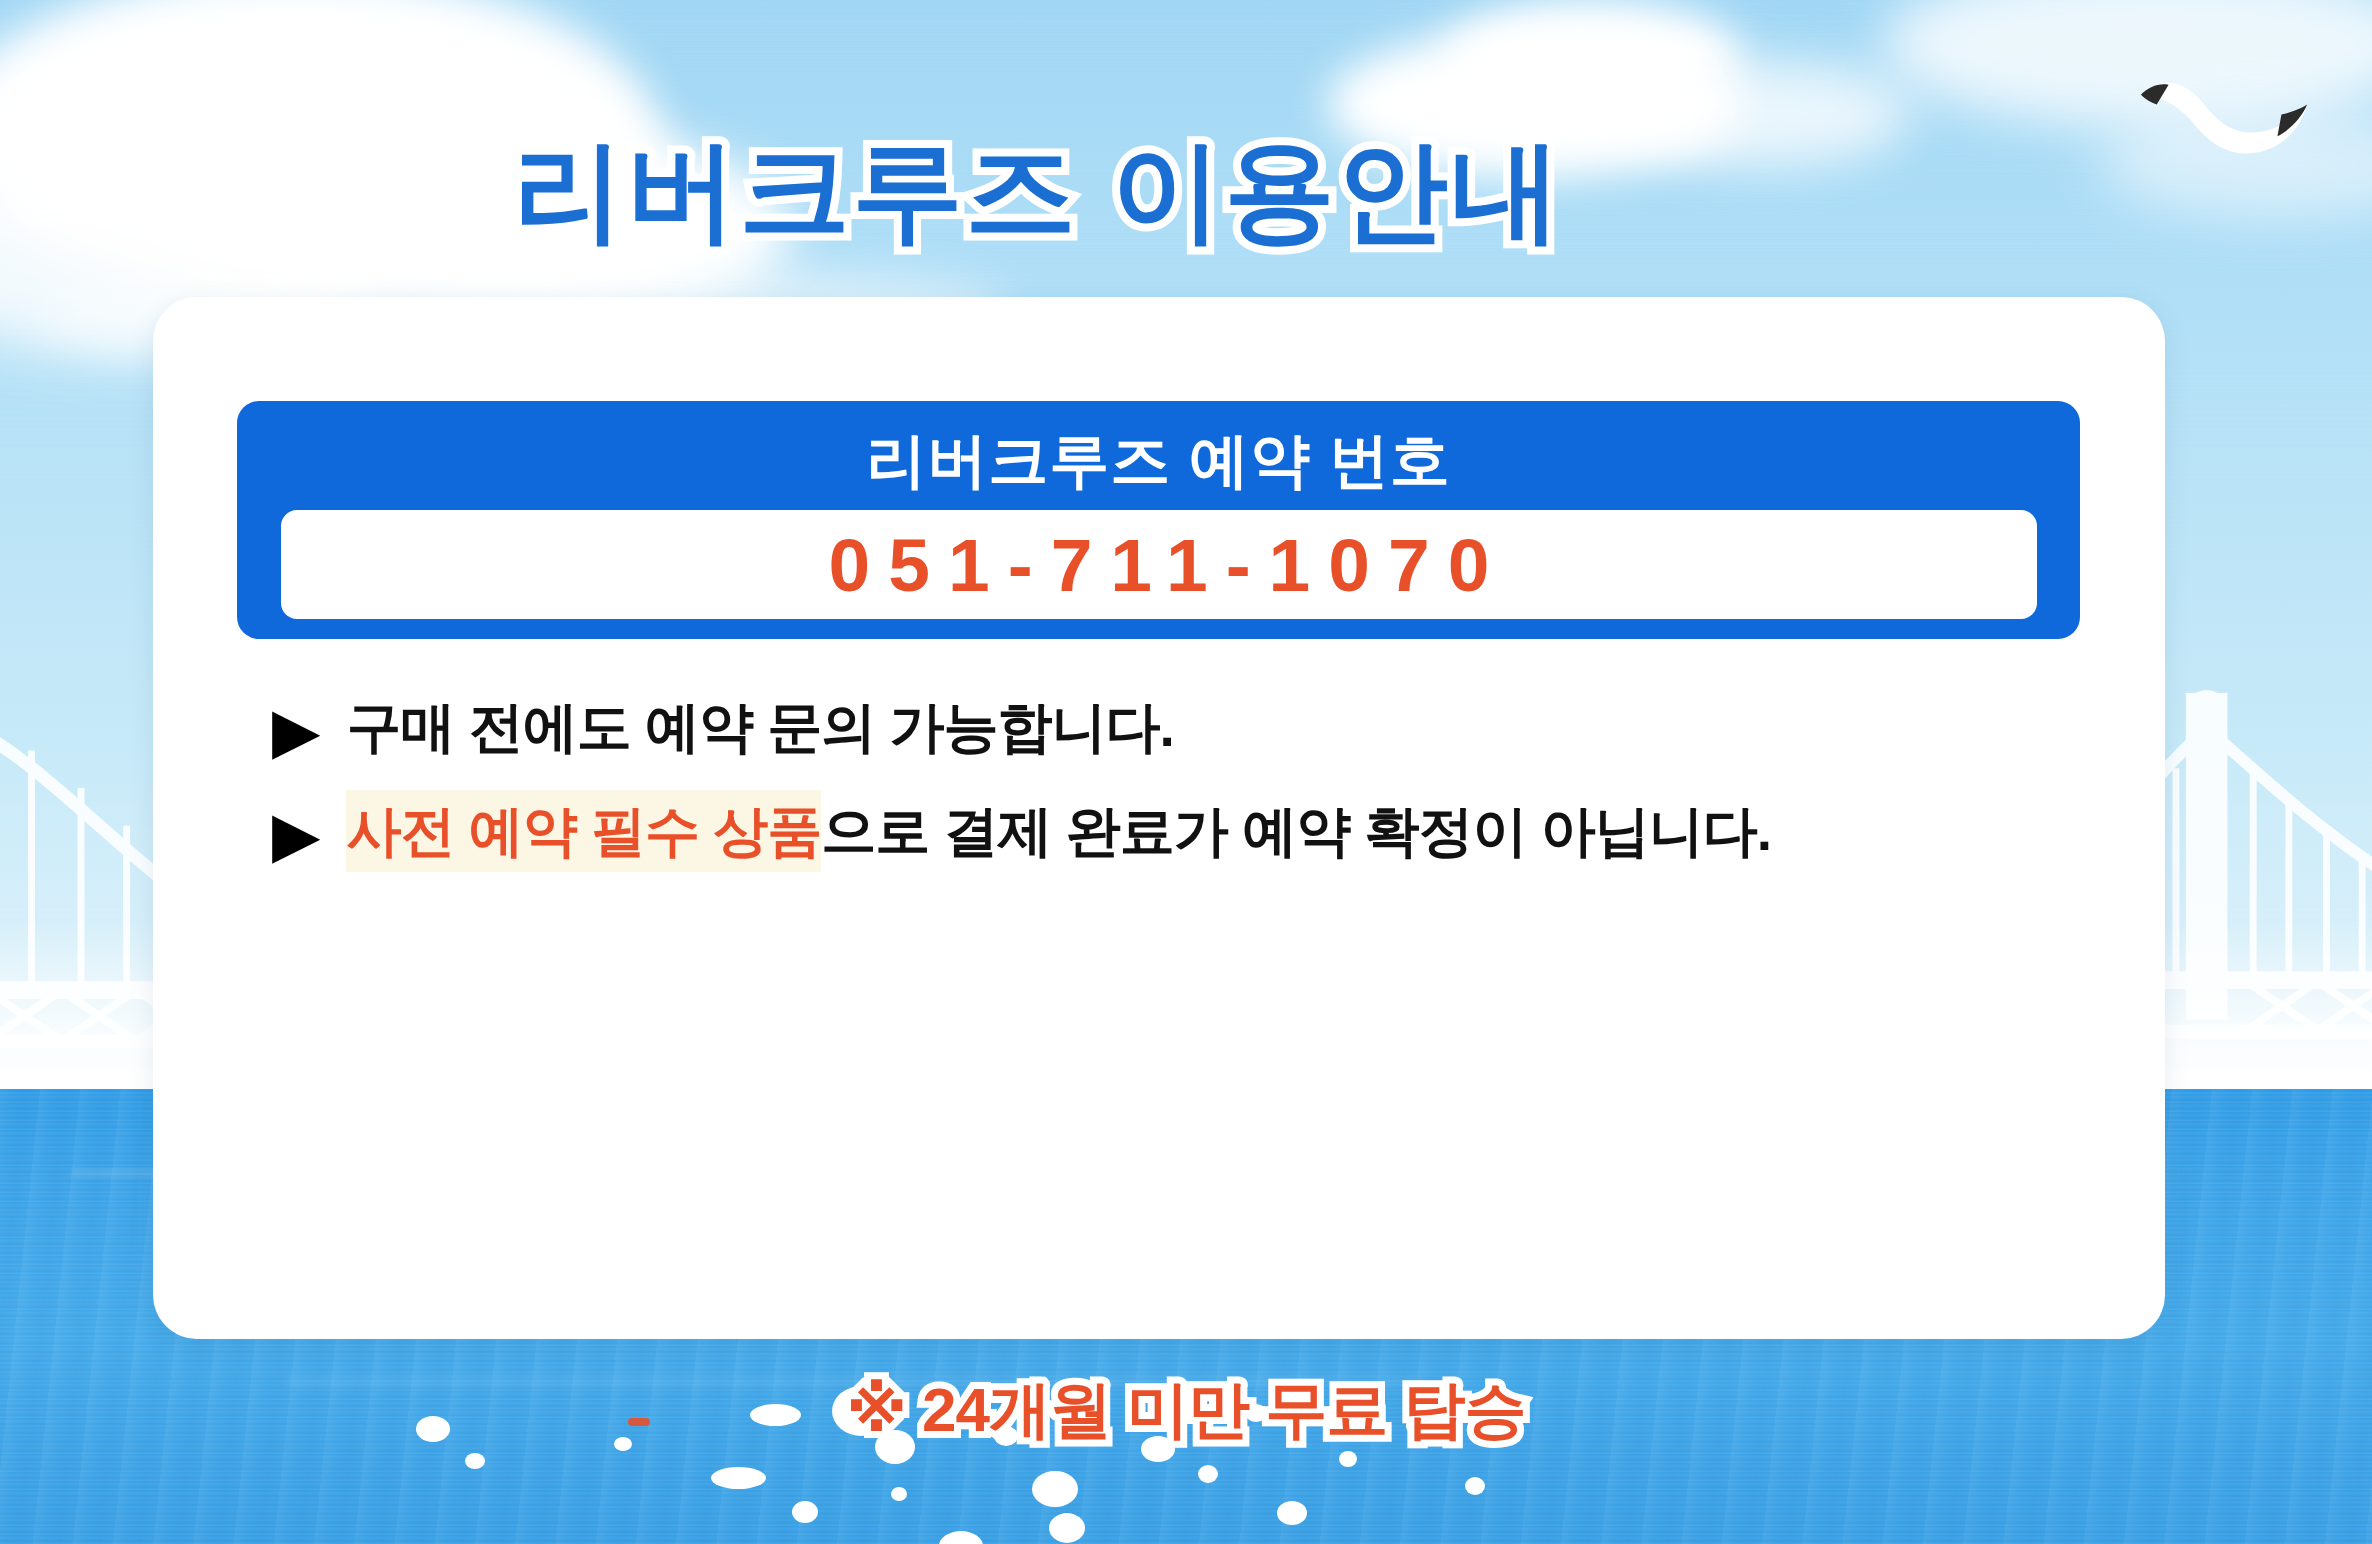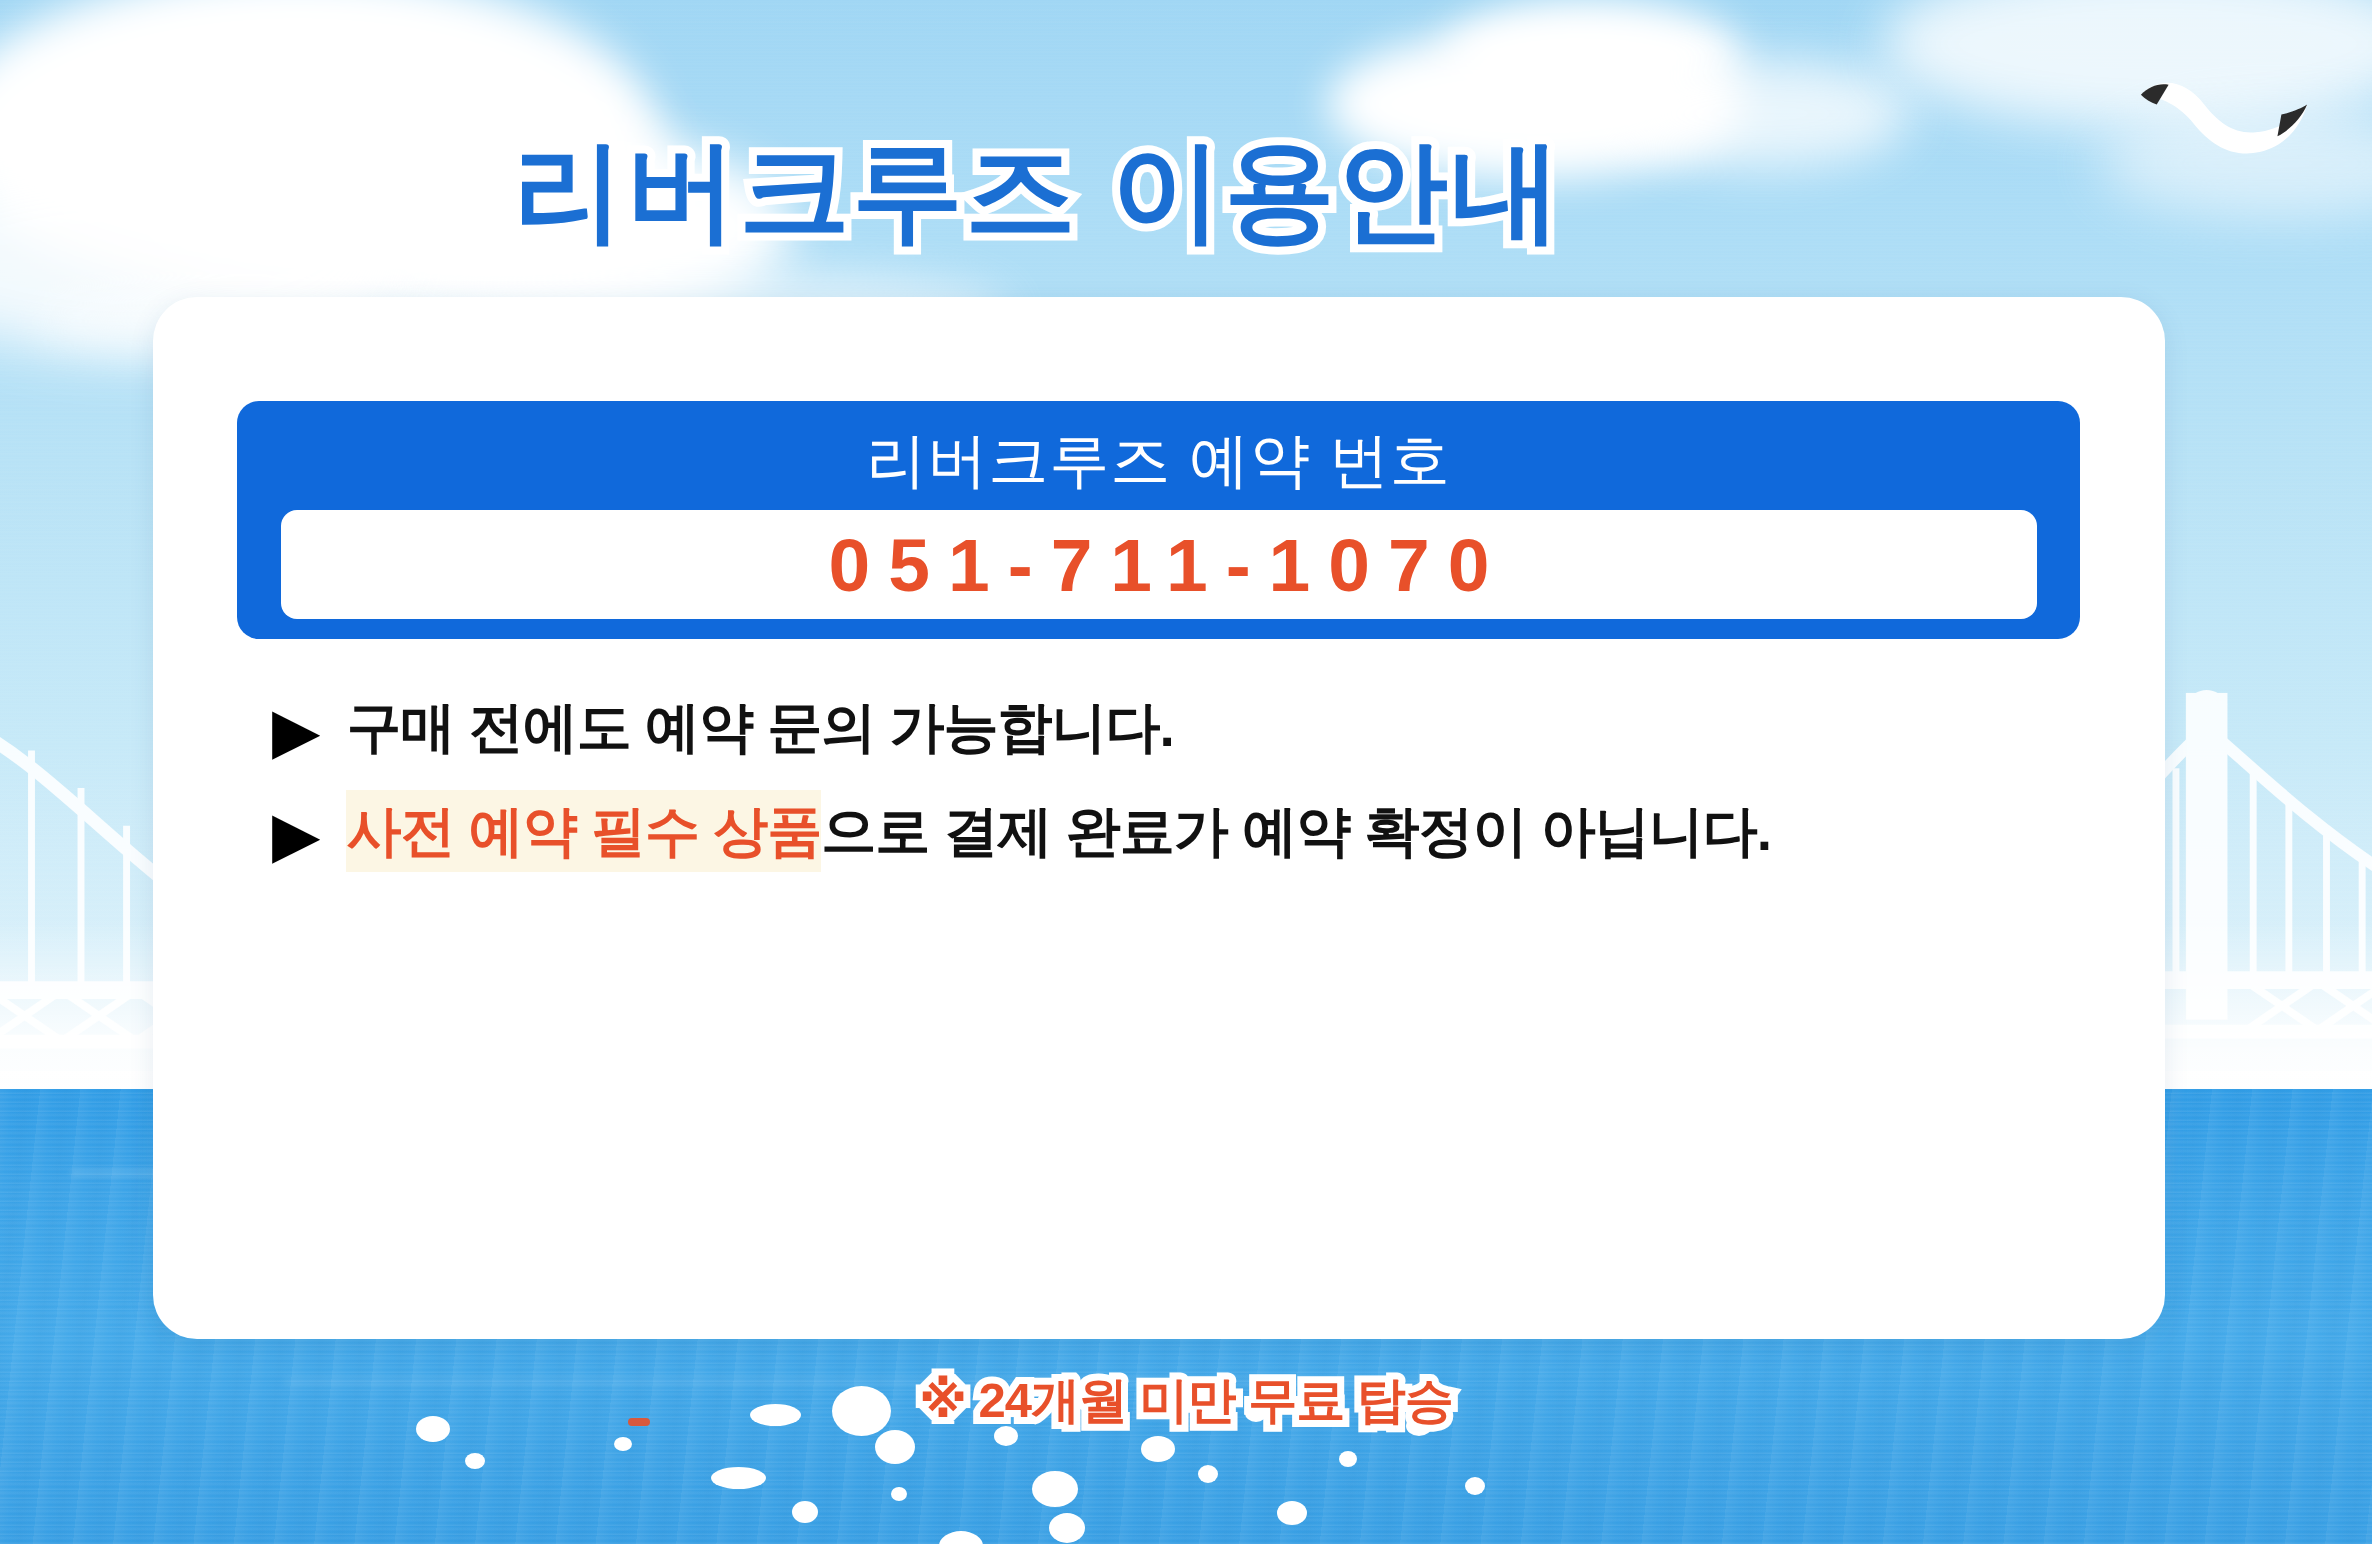--- a/index.html
+++ b/index.html
@@ -195,21 +195,21 @@
     background: #1069db;
     border-radius: 22px;
   }
   .resv-label {
     position: absolute;
     left: 0; top: 20px;
     width: 100%;
     text-align: center;
     color: #ffffff;
     font-size: 60px;
-    font-weight: 400;
+    font-weight: 700;
     letter-spacing: 1px;
   }
   .resv-number-plate {
     position: absolute;
     left: 44px; top: 109px;
     width: 1756px;
     height: 109px;
     background: #ffffff;
     border-radius: 16px;
     display: flex;
@@ -260,21 +260,21 @@
     box-decoration-break: clone;
     -webkit-box-decoration-break: clone;
   }
 
   
   .footer-note {
     position: absolute;
     left: 0; top: 1368px;
     width: 2372px;
     text-align: center;
-    font-size: 49px;
+    font-size: 62px;
     font-weight: 900;
     letter-spacing: -1px;
     color: #e8502a;
     -webkit-text-stroke: 14px #ffffff;
     paint-order: stroke fill;
     white-space: nowrap;
   }
   .footer-dash {
     position: absolute;
     left: 628px; top: 1418px;

